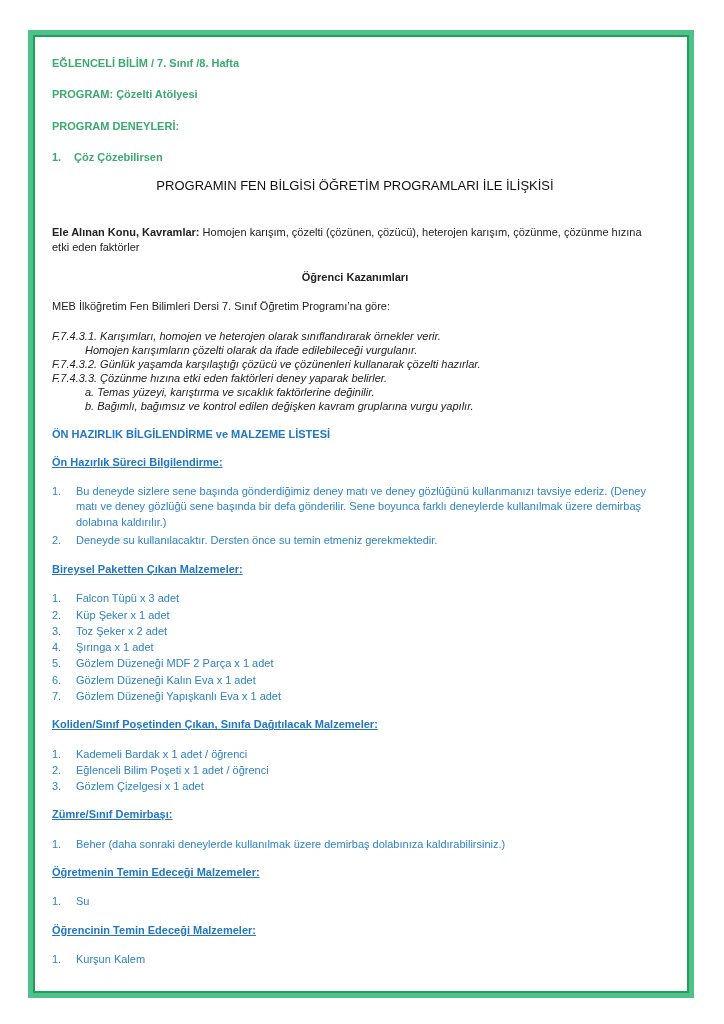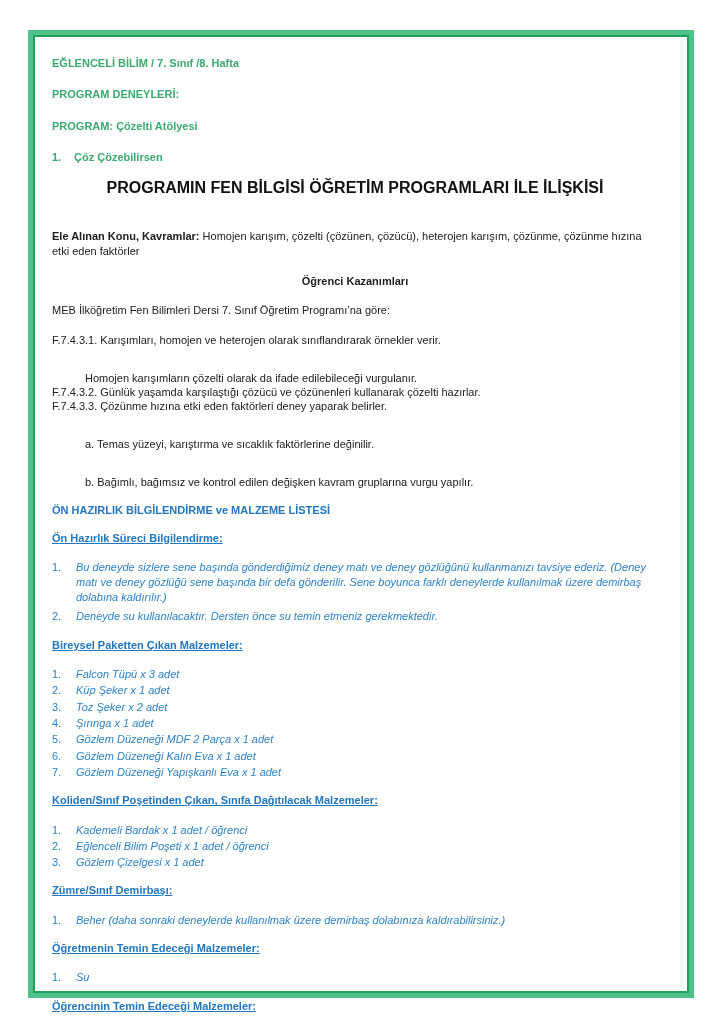--- a/index.html
+++ b/index.html
@@ -14,47 +14,47 @@
     box-shadow: inset 0 0 0 2px #1e9f5c;
   }
   .content {
     position:absolute; left:52px; top:56px; width:606px;
     font-size:11px; color:#212121; line-height:1.3;
   }
   .g-line { color:#3aaa6e; font-weight:bold; margin:0 0 17px 0; }
   .g-item { color:#3aaa6e; font-weight:bold; display:flex; margin:0 0 8px 0; }
   .g-item .num { width:22px; flex:none; }
   .center-heading {
-    text-align:center; font-weight:bold; color:#111111;
-    font-size:16px; margin:14px 0 30px 0;
+    text-align:center; font-weight:normal; color:#111111;
+    font-size:13px; margin:14px 0 30px 0;
   }
   .para { margin:0 0 14px 0; line-height:1.4; }
   .bold { font-weight:bold;text-align:center; }
   .f-block { margin:0 0 10px 0; }
-  .f-line { line-height:14px; }
-  .f-line.ind { padding-left:33px;margin-top:24px; }
+  .f-line { line-height:14px;font-style:italic; }
+  .f-line.ind { padding-left:33px; }
   .blue-h { color:#2277c0; font-weight:bold; margin:14px 0 0 0; }
   .blue-h.u { text-decoration:underline; }
   .blue-h + .blist, .blue-h + .prep { margin-top:15px; }
   .blist, .prep { list-style:none; margin:0; padding:0; color:#2e82c6; }
   .blist li, .prep li { display:flex; line-height:1.3; margin-bottom:2px; }
   .prep li { line-height:1.38; margin-bottom:3px; }
   .blist .num, .prep .num { width:24px; flex:none; }
-  .blist .txt, .prep .txt { flex:1;font-style:italic; }
+  .blist .txt, .prep .txt { flex:1; }
 </style>
 </head>
 <body>
 
 <div class="page">
   <div class="frame"></div>
   <div class="content">
 
     <p class="g-line">EĞLENCELİ BİLİM / 7. Sınıf /8. Hafta</p>
+    <p class="g-line">PROGRAM: Çözelti Atölyesi</p>
     <p class="g-line">PROGRAM DENEYLERİ:</p>
-    <p class="g-line">PROGRAM: Çözelti Atölyesi</p>
     <div class="g-item">
       <span class="num">1.</span>
       <span>Çöz Çözebilirsen</span>
     </div>
 
     <p class="center-heading">PROGRAMIN FEN BİLGİSİ ÖĞRETİM PROGRAMLARI İLE İLİŞKİSİ</p>
 
     <p class="para"><span class="bold">Ele Alınan Konu, Kavramlar:</span><span> Homojen karışım, çözelti (çözünen, çözücü), heterojen karışım, çözünme, çözünme hızına etki eden faktörler</span></p>
 
     <p class="para bold">Öğrenci Kazanımları</p>

